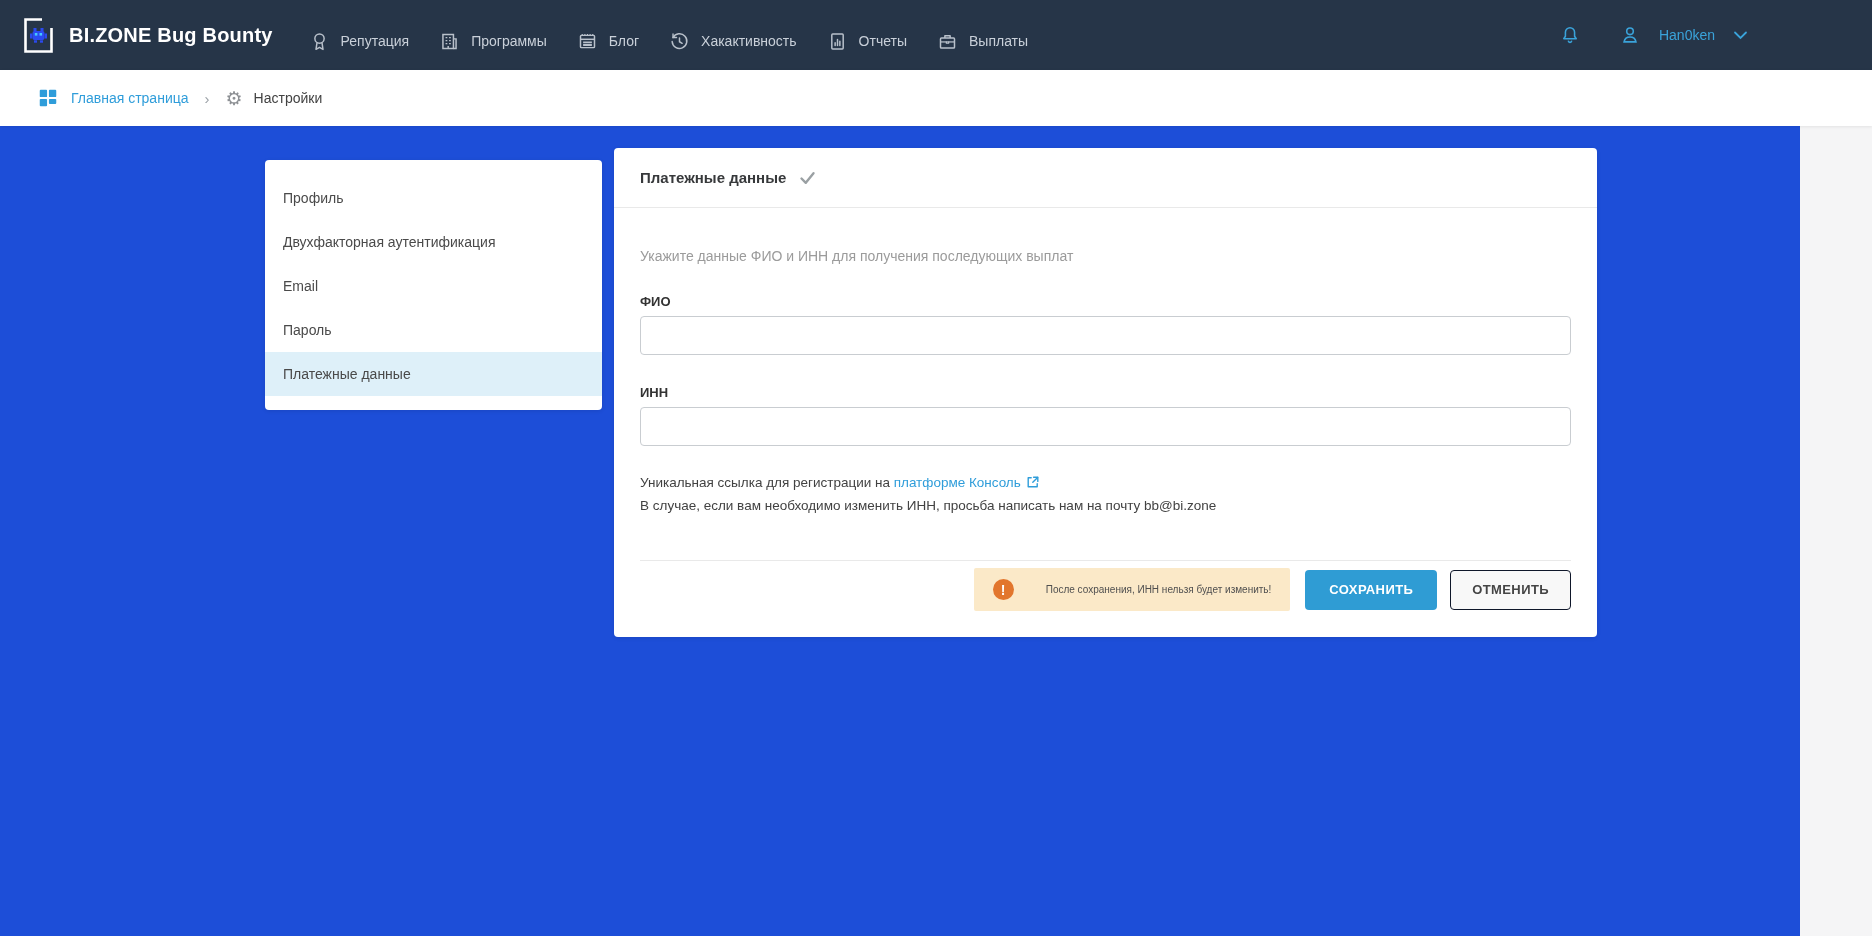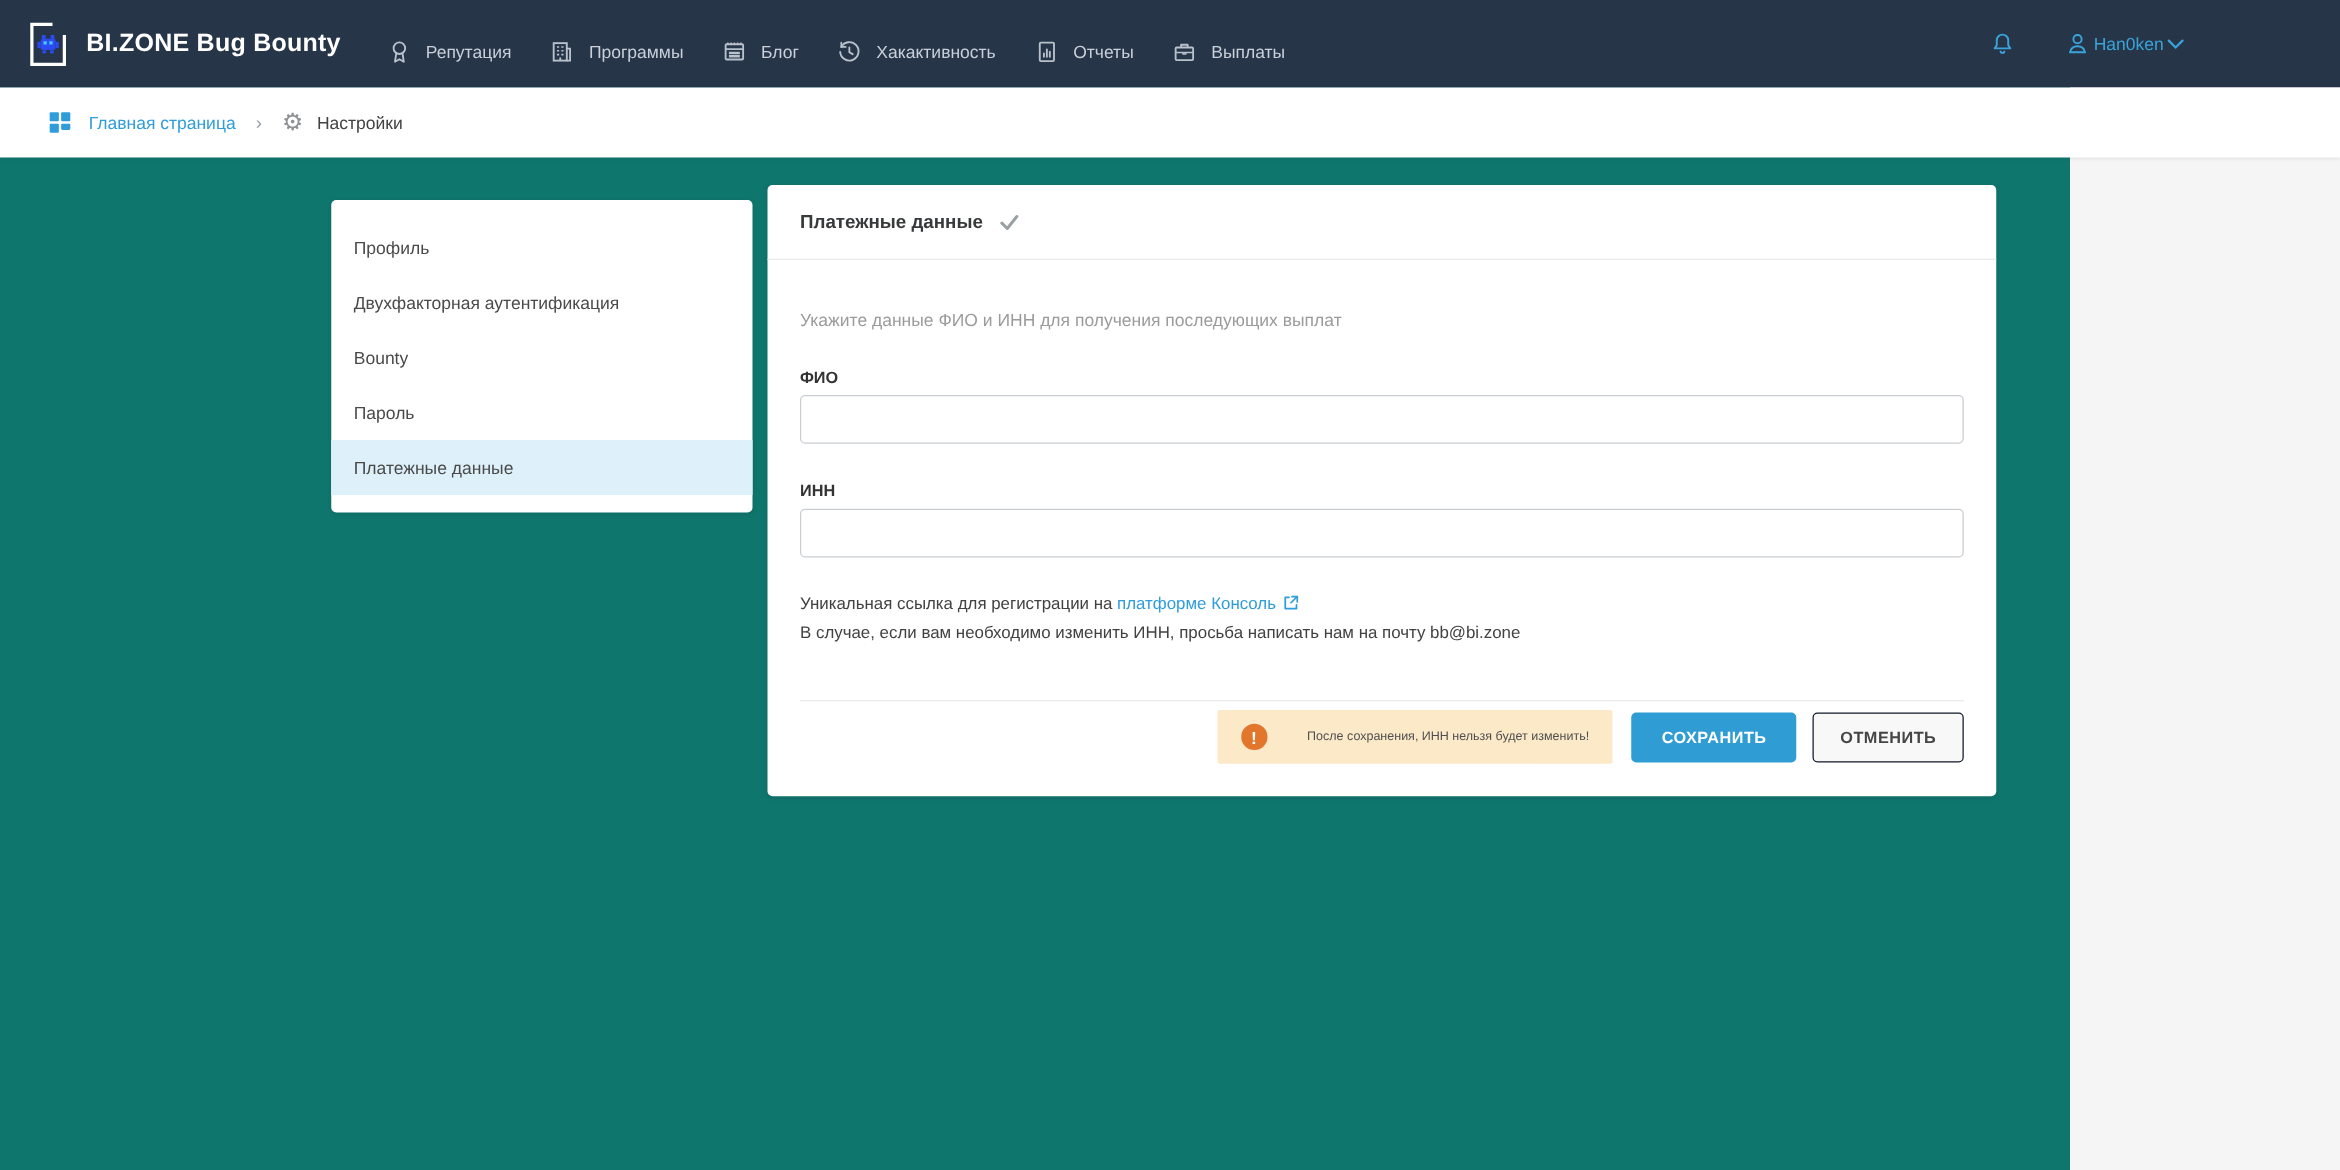--- a/index.html
+++ b/index.html
@@ -1,31 +1,31 @@
 <!DOCTYPE html>
 <html><head>
 <meta charset="utf-8">
 <style>
   * { margin:0; padding:0; box-sizing:border-box; }
   html,body { width:1872px; height:936px; }
   body { font-family:"Liberation Sans", sans-serif; background:#f5f5f6; overflow:hidden; }
-  .page { position:relative; width:1656px; height:936px; background:#0f766e; }
+  .page { position:relative; width:1800px; height:936px; background:#1d4ed8; }
 
   
   .navbar { position:absolute; top:0; left:0; width:1872px; height:70px; background:#263548;
             display:flex; align-items:center; }
   .brand { display:flex; align-items:center; gap:12px; margin-left:20px; cursor:pointer; }
   .brand-text { color:#ffffff; font-size:20px; font-weight:bold; letter-spacing:.2px; white-space:nowrap; }
   .nav-menu { display:flex; align-items:center; margin-left:36px;margin-top:12px; }
   .nav-item { display:flex; align-items:center; gap:11px; margin-right:30px; cursor:pointer;
               color:#c9d0d9; font-size:14px; text-decoration:none; white-space:nowrap; }
   .nav-ic { display:flex; align-items:center; }
   .nav-right { display:flex; align-items:center; margin-left:auto; margin-right:124px; }
   .bell-btn { display:flex; align-items:center; cursor:pointer; margin-right:38px; }
-  .user-block { display:flex; align-items:center; gap:2px; cursor:pointer; }
+  .user-block { display:flex; align-items:center; gap:18px; cursor:pointer; }
   .username { color:#3aa3da; font-size:14px; }
 
   
   .crumbbar { position:absolute; top:70px; left:0; width:1872px; height:56px; background:#ffffff;
               display:flex; align-items:center; box-shadow:0 1px 3px rgba(0,0,0,.08); }
   .crumb-home { display:flex; align-items:center; gap:12px; margin-left:37px; cursor:pointer; text-decoration:none; }
   .crumb-link { color:#2f9dda; font-size:14px; }
   .crumb-sep { color:#9aa0a6; font-size:15px; margin:0 16px 0 16px; }
   .crumb-current { display:flex; align-items:center; gap:11px; }
   .gear-glyph { color:#8d9094; font-size:19px; line-height:1; }
@@ -195,21 +195,21 @@
     <span class="crumb-sep">›</span>
     <span class="crumb-current">
       <span class="gear-glyph">⚙</span>
       <span class="crumb-text">Настройки</span>
     </span>
   </div>
 
   <div class="panel sidebar">
     <div class="side-item">Профиль</div>
     <div class="side-item">Двухфакторная аутентификация</div>
-    <div class="side-item">Bounty</div>
+    <div class="side-item">Email</div>
     <div class="side-item">Пароль</div>
     <div class="side-item active">Платежные данные</div>
   </div>
 
   <div class="panel main">
     <div class="main-header">
       <span class="main-title">Платежные данные</span>
       <span class="nav-ic">
         <svg width="17" height="16" viewBox="0 0 17 16" fill="none" stroke="#9aa0a3" stroke-width="2.4" stroke-linecap="round" stroke-linejoin="round">
           <path d="M2.5 8.5 6.8 12.8 14.5 3.2"></path>

